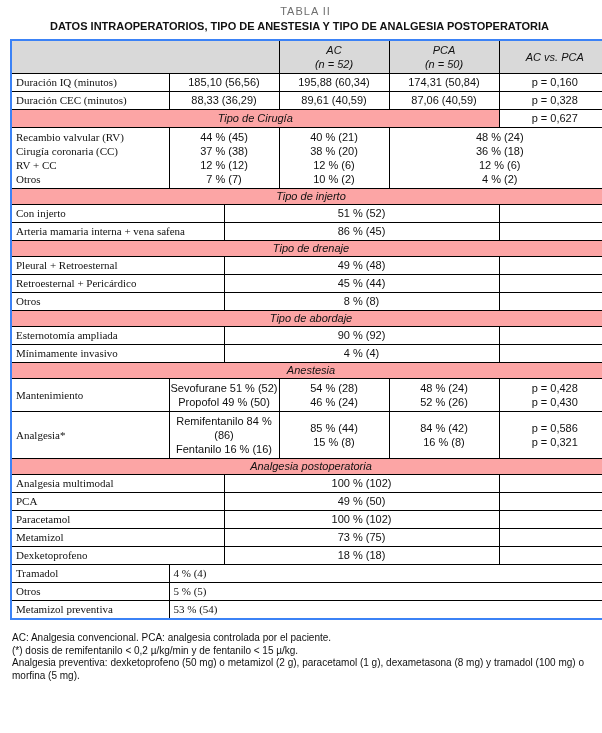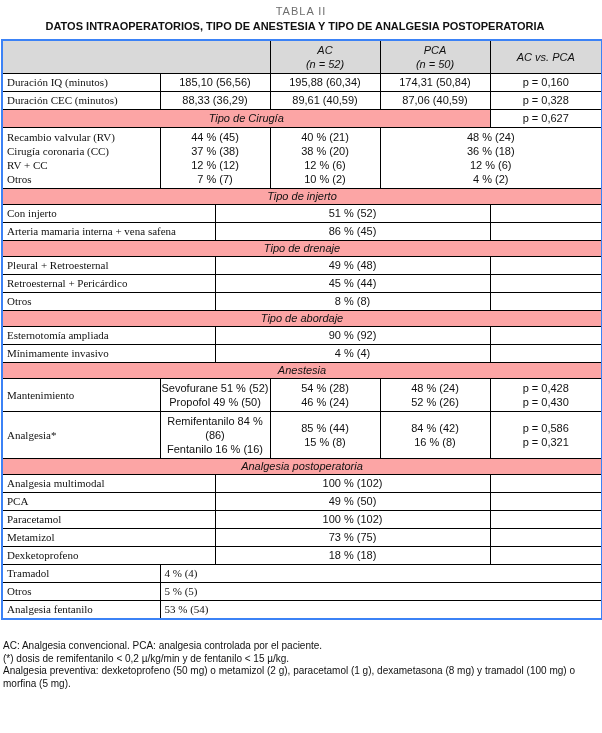--- a/index.html
+++ b/index.html
@@ -1,29 +1,29 @@
 <!DOCTYPE html>
 <html><head>
 <meta charset="utf-8">
 <style>
   html,body{margin:0;padding:0;background:#ffffff;}
   body{width:602px;min-height:733px;font-family:"Liberation Sans",sans-serif;color:#111;}
-  .page{width:602px;box-sizing:border-box;padding:5px 1px 0 1px;}
+  .page{width:602px;box-sizing:border-box;padding:5px 1px 0 10px;}
   .title{text-align:center;font-size:11px;color:#6e6e6e;letter-spacing:1px;line-height:13px;}
   .subtitle{text-align:center;font-size:11px;font-weight:bold;color:#111;line-height:13px;margin:2px 12px 6px 0;}
   table{border-collapse:collapse;table-layout:fixed;width:600px;border:2px solid #3b82f6;}
   td{border:1px solid #000;font-size:11px;line-height:13px;padding:2px 3px;vertical-align:middle;overflow:hidden;}
   td.c{text-align:center;padding:2px 1px;}
   .it{font-style:italic;}
   .gray{background:#d9d9d9;}
   .sec{background:#fca5a5;text-align:center;font-style:italic;padding:1px;line-height:13px;}
   .top{vertical-align:top;}
   .lines div{line-height:14px;}
   .lbl{padding-left:4px;font-family:Liberation Serif, serif;}
-  .notes{margin-top:20px;padding:0 2px;font-size:10px;line-height:12.5px;color:#111;}
+  .notes{margin-top:12px;padding:0 2px;font-size:10px;line-height:12.5px;color:#111;}
 </style>
 </head>
 <body>
 
 <div class="page">
 
   <div class="title">TABLA II</div>
   <div class="subtitle">DATOS INTRAOPERATORIOS, TIPO DE ANESTESIA Y TIPO DE ANALGESIA POSTOPERATORIA</div>
 
   <table>
@@ -216,21 +216,21 @@
     </tr>
     <tr>
       <td class="lbl">Tramadol</td>
       <td colspan="5" class="lbl">4 % (4)</td>
     </tr>
     <tr>
       <td class="lbl">Otros</td>
       <td colspan="5" class="lbl">5 % (5)</td>
     </tr>
     <tr>
-      <td class="lbl">Analgesia fentanilo</td>
+      <td class="lbl">Metamizol preventiva</td>
       <td colspan="5" class="lbl">53 % (54)</td>
     </tr>
 
     </tbody>
   </table>
 
   <div class="notes">
     <div>AC: Analgesia convencional. PCA: analgesia controlada por el paciente.</div>
     <div>(*) dosis de remifentanilo &lt; 0,2 µ/kg/min y de fentanilo &lt; 15 µ/kg.</div>
     <div>Analgesia preventiva: dexketoprofeno (50 mg) o metamizol (2 g), paracetamol (1 g), dexametasona (8 mg) y tramadol (100 mg) o morfina (5 mg).</div>

